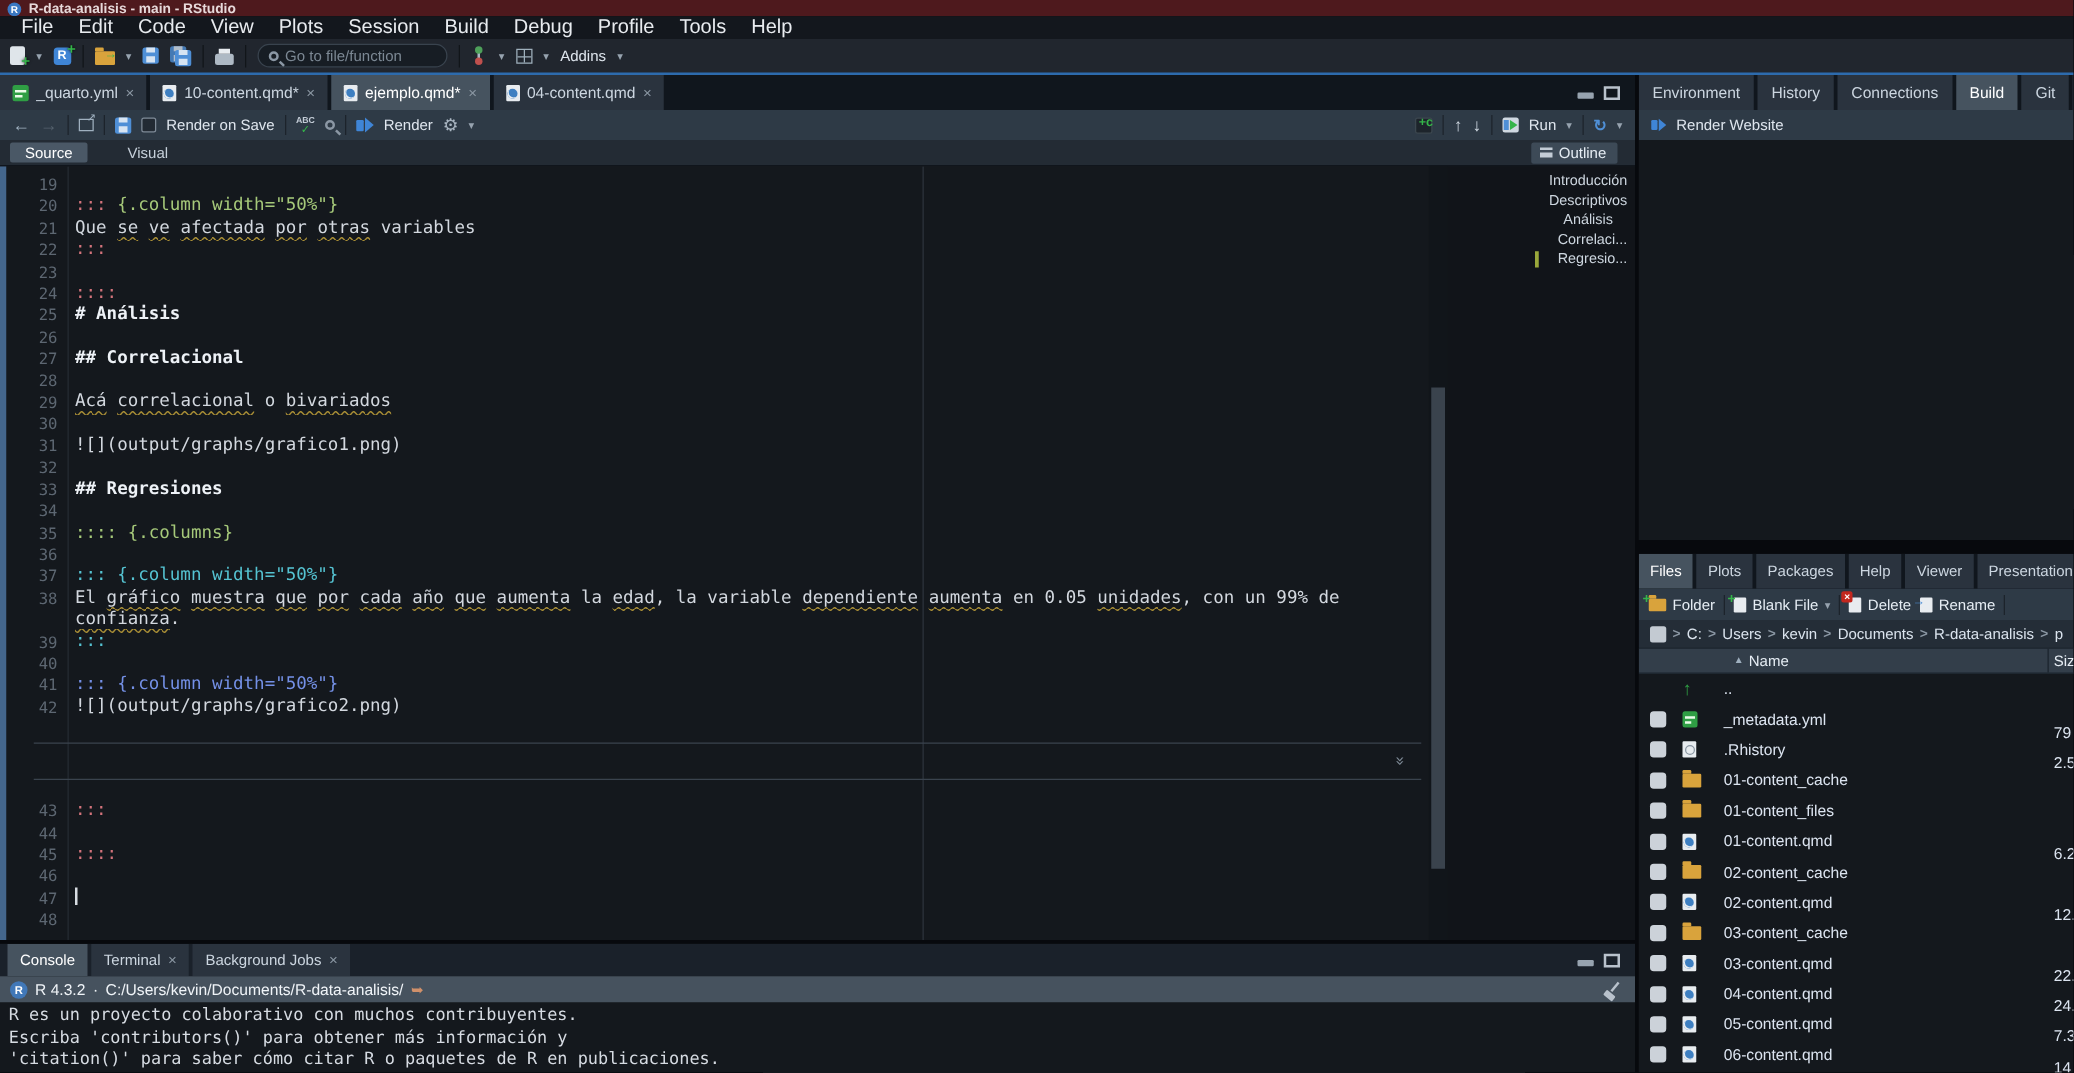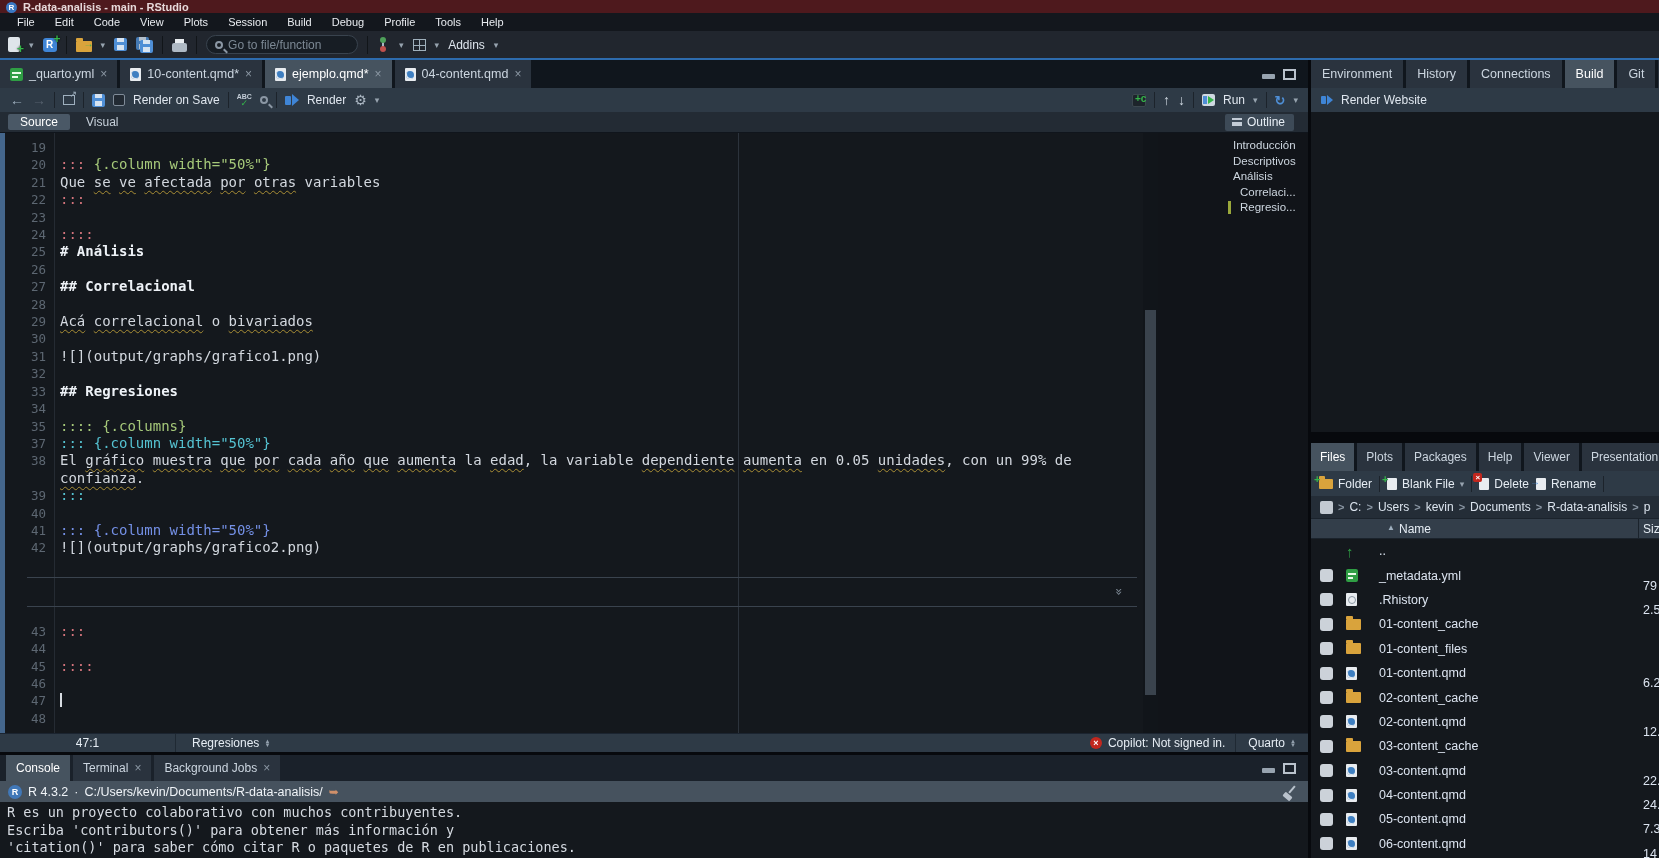--- a/index.html
+++ b/index.html
@@ -6,21 +6,21 @@
   html,body { background:#07090d; }
   body { font-family:"Liberation Sans", sans-serif; }
   #app { position:relative; width:1659px; height:858px; background:#07090d; overflow:hidden; color:#dfe6ee; }
 
   
   .titlebar { position:absolute; left:0; top:0; width:1659px; height:13px; background:#4e191d; display:flex; align-items:flex-end; gap:6px; padding:0 0 0 6px; overflow:hidden; }
   .rlogo-sm { width:11px; height:11px; border-radius:50%; background:#3a78c2; color:#fff; font-size:8px; font-weight:bold; text-align:center; line-height:11px; flex:0 0 auto; }
   .titletext { font-size:11px; color:#e7d9da; white-space:nowrap; line-height:12px;font-weight:bold; }
 
   .menubar { position:absolute; left:0; top:13px; width:1659px; height:18px; background:#13171d; display:flex; align-items:center; padding-left:8px; gap:2px; }
-  .menu-item { font-size:11px; color:#e8ebef; padding:1px 9px; cursor:default; }
+  .menu-item { font-size:16px; color:#e8ebef; padding:1px 9px; cursor:default; }
 
   .maintoolbar { position:absolute; left:0; top:31px; width:1659px; height:29px; background:#21262e; border-bottom:2px solid #2d6bad; display:flex; align-items:center; padding-left:8px; gap:9px; }
   .tsep { width:1px; height:18px; background:#111519; }
   .ico { display:inline-flex; align-items:center; justify-content:center; position:relative; }
   .car { font-size:0; }
   .car::after { content:"▾"; font-size:9px; color:#97a3af; }
 
   .pg { width:12px; height:15px; background:#dfe5ea; border-radius:2px; position:relative; }
   .pg.plus::after { content:"+"; position:absolute; right:-4px; bottom:-4px; color:#35b54a; font-weight:bold; font-size:12px; text-shadow:0 0 2px #000; }
   .rproj { width:14px; height:14px; background:#3f85d6; border-radius:3px; color:#fff; font-size:10px; font-weight:bold; text-align:center; line-height:14px; position:relative; }
@@ -95,21 +95,21 @@
   .render-ic i { width:0; height:0; border-top:6px solid transparent; border-bottom:6px solid transparent; border-left:7px solid #3f85d6; margin-left:1px; }
   .chunkplus { width:14px; height:13px; border:1px solid #3c474f; border-radius:2px; position:relative; background:#1d242b; }
   .chunkplus::after { content:"+c"; position:absolute; left:2px; top:-2px; color:#35b54a; font-size:10px; font-weight:bold; }
   .runic { width:13px; height:12px; background:#cfd8e1; border-radius:2px; position:relative; }
   .runic::before { content:""; position:absolute; left:1px; top:2px; width:4px; height:8px; background:#4f8fd6; }
   .runic::after { content:""; position:absolute; right:1px; top:2px; width:0; height:0; border-top:4px solid transparent; border-bottom:4px solid transparent; border-left:6px solid #35b54a; }
   .rerun { font-size:0; }
   .rerun::after { content:"↻"; font-size:13px; font-weight:bold; color:#4f8fd6; }
   .spacer { flex:1; }
 
-  .moderow { height:21px; background:#232b34; border-bottom:1px solid #10151c; display:flex; align-items:center; gap:4px; padding:0 8px; flex:0 0 auto; }
+  .moderow { height:21px; background:#232b34; border-bottom:1px solid #10151c; display:flex; align-items:center; gap:20px; padding:0 8px; flex:0 0 auto; }
   .chip { font-size:12px; padding:1px 12px; border-radius:2px; color:#c6d0da; }
   .chip.active { background:#4a5866; color:#ffffff; }
   .outline-btn { margin-left:auto; margin-right:6px; background:#3d4a57; border-radius:2px; font-size:12px; color:#e6edf4; padding:1px 9px 2px 7px; display:flex; align-items:center; gap:5px; }
   .outline-btn .lines-ic { display:inline-block; width:10px; height:8px; border-top:2px solid #c3ccd6; border-bottom:2px solid #c3ccd6; position:relative; }
   .outline-btn .lines-ic::after { content:""; position:absolute; left:0; top:2px; width:10px; height:2px; background:#c3ccd6; }
 
   
   .ecode { position:relative; flex:1; background:#14181d; overflow:hidden; }
   .left-accent { position:absolute; left:0; top:0; bottom:0; width:5px; background:#44668c; }
   .codewrap { position:absolute; left:0; top:0; width:1143px; height:100%; overflow:hidden; }
@@ -125,21 +125,21 @@
   .tk.g { color:#a6c97a; }
   .tk.c { color:#55c3d2; }
   .tk.b { color:#7490e6; }
   .tk.sp { text-decoration-line:underline; text-decoration-style:wavy; text-decoration-color:#a98e35; text-decoration-thickness:1px; text-underline-offset:3px; }
   .caret { display:inline-block; width:2px; height:14px; background:#d7dce2; vertical-align:-2px; }
   .chunk-band { height:30px; margin:20px 6px 16px 27px; border-top:1px solid #3a434e; border-bottom:1px solid #3a434e; position:relative; }
   .band-chev { position:absolute; right:14px; top:5px; }
   .band-chev::after { content:"»"; display:inline-block; transform:rotate(90deg); color:#7e8a96; font-size:13px; }
   .vscroll { position:absolute; left:1143px; top:0; bottom:0; width:15px; background:#11151a; }
   .vthumb { position:absolute; left:2px; top:177px; width:11px; height:385px; background:#3a434d; }
-  .outline-panel { position:absolute; left:1158px; top:0; bottom:0; width:150px; background:#111419; padding-top:5px; }
+  .outline-panel { position:absolute; left:1158px; top:0; bottom:0; width:150px; background:#111419; padding-top:5px;text-align:center; }
   .o-item { position:relative; height:15.5px; font-size:11.5px; color:#cdd6df; padding-left:75px; white-space:nowrap; line-height:15.5px; }
   .o-item.ind { padding-left:82px; }
   .o-item.cur::before { content:""; position:absolute; left:70px; top:1px; width:3px; height:13px; background:#9aa83b; }
 
   .estatus { height:19px; background:#2e3a46; border-top:1px solid #1b2430; display:flex; align-items:center; flex:0 0 auto; font-size:12px; color:#e6edf4; }
   .pos-box { width:175px; text-align:center; }
   .sec-label { display:flex; align-items:center; gap:5px; padding-left:16px; border-left:1px solid #1f2933; height:100%; line-height:18px; }
   .spin { display:inline-flex; flex-direction:column; line-height:4.5px; }
   .spin::before { content:"▲"; font-size:6px; color:#93a0ad; }
   .spin::after { content:"▼"; font-size:6px; color:#93a0ad; }
@@ -416,20 +416,24 @@
             </div>
             <div class="code-line">
               <span class="ln">34</span>
               <span class="ct"></span>
             </div>
             <div class="code-line">
               <span class="ln">35</span>
               <span class="ct"><span class="tk g">:::: {.columns}</span></span>
             </div>
             <div class="code-line">
+              <span class="ln">36</span>
+              <span class="ct"></span>
+            </div>
+            <div class="code-line">
               <span class="ln">37</span>
               <span class="ct"><span class="tk c">::: {.column width="50%"}</span></span>
             </div>
             <div class="code-line">
               <span class="ln">38</span>
               <span class="ct"><span class="tk t">El </span><span class="tk t sp">gráfico</span><span class="tk t"> </span><span class="tk t sp">muestra</span><span class="tk t"> </span><span class="tk t sp">que</span><span class="tk t"> </span><span class="tk t sp">por</span><span class="tk t"> </span><span class="tk t sp">cada</span><span class="tk t"> </span><span class="tk t sp">año</span><span class="tk t"> </span><span class="tk t sp">que</span><span class="tk t"> </span><span class="tk t sp">aumenta</span><span class="tk t"> la </span><span class="tk t sp">edad</span><span class="tk t">, la variable </span><span class="tk t sp">dependiente</span><span class="tk t"> </span><span class="tk t sp">aumenta</span><span class="tk t"> en 0.05 </span><span class="tk t sp">unidades</span><span class="tk t">, con un 99% de </span><span class="tk t sp">confianza</span><span class="tk t">.</span></span>
             </div>
             <div class="code-line">
               <span class="ln">39</span>
               <span class="ct"><span class="tk c">:::</span></span>
@@ -478,37 +482,20 @@
       <div class="vscroll">
           <div class="vthumb"></div>
         </div>
       <div class="outline-panel" id="outline">
           <div class="o-item">Introducción</div>
           <div class="o-item">Descriptivos</div>
           <div class="o-item">Análisis</div>
           <div class="o-item ind">Correlaci...</div>
           <div class="o-item ind cur">Regresio...</div>
         </div>
-    </div>
-    <div class="estatus">
-      <span class="pos-box">47:1</span>
-      <span class="sec-label">
-        <span>Regresiones</span>
-        <span class="spin"></span>
-      </span>
-      <span class="status-right">
-        <span class="copilot">
-          <span class="cop-ic">×</span>
-          <span>Copilot: Not signed in.</span>
-        </span>
-        <span class="quarto-dd">
-          <span>Quarto</span>
-          <span class="spin"></span>
-        </span>
-      </span>
     </div>
   </div>
 
   <div class="pane" id="console-pane">
     <div class="tabrow ctabs" id="ctabs">
       <div class="tab active">
           <span>Console</span>
         </div>
         <div class="tab">
           <span>Terminal</span>

